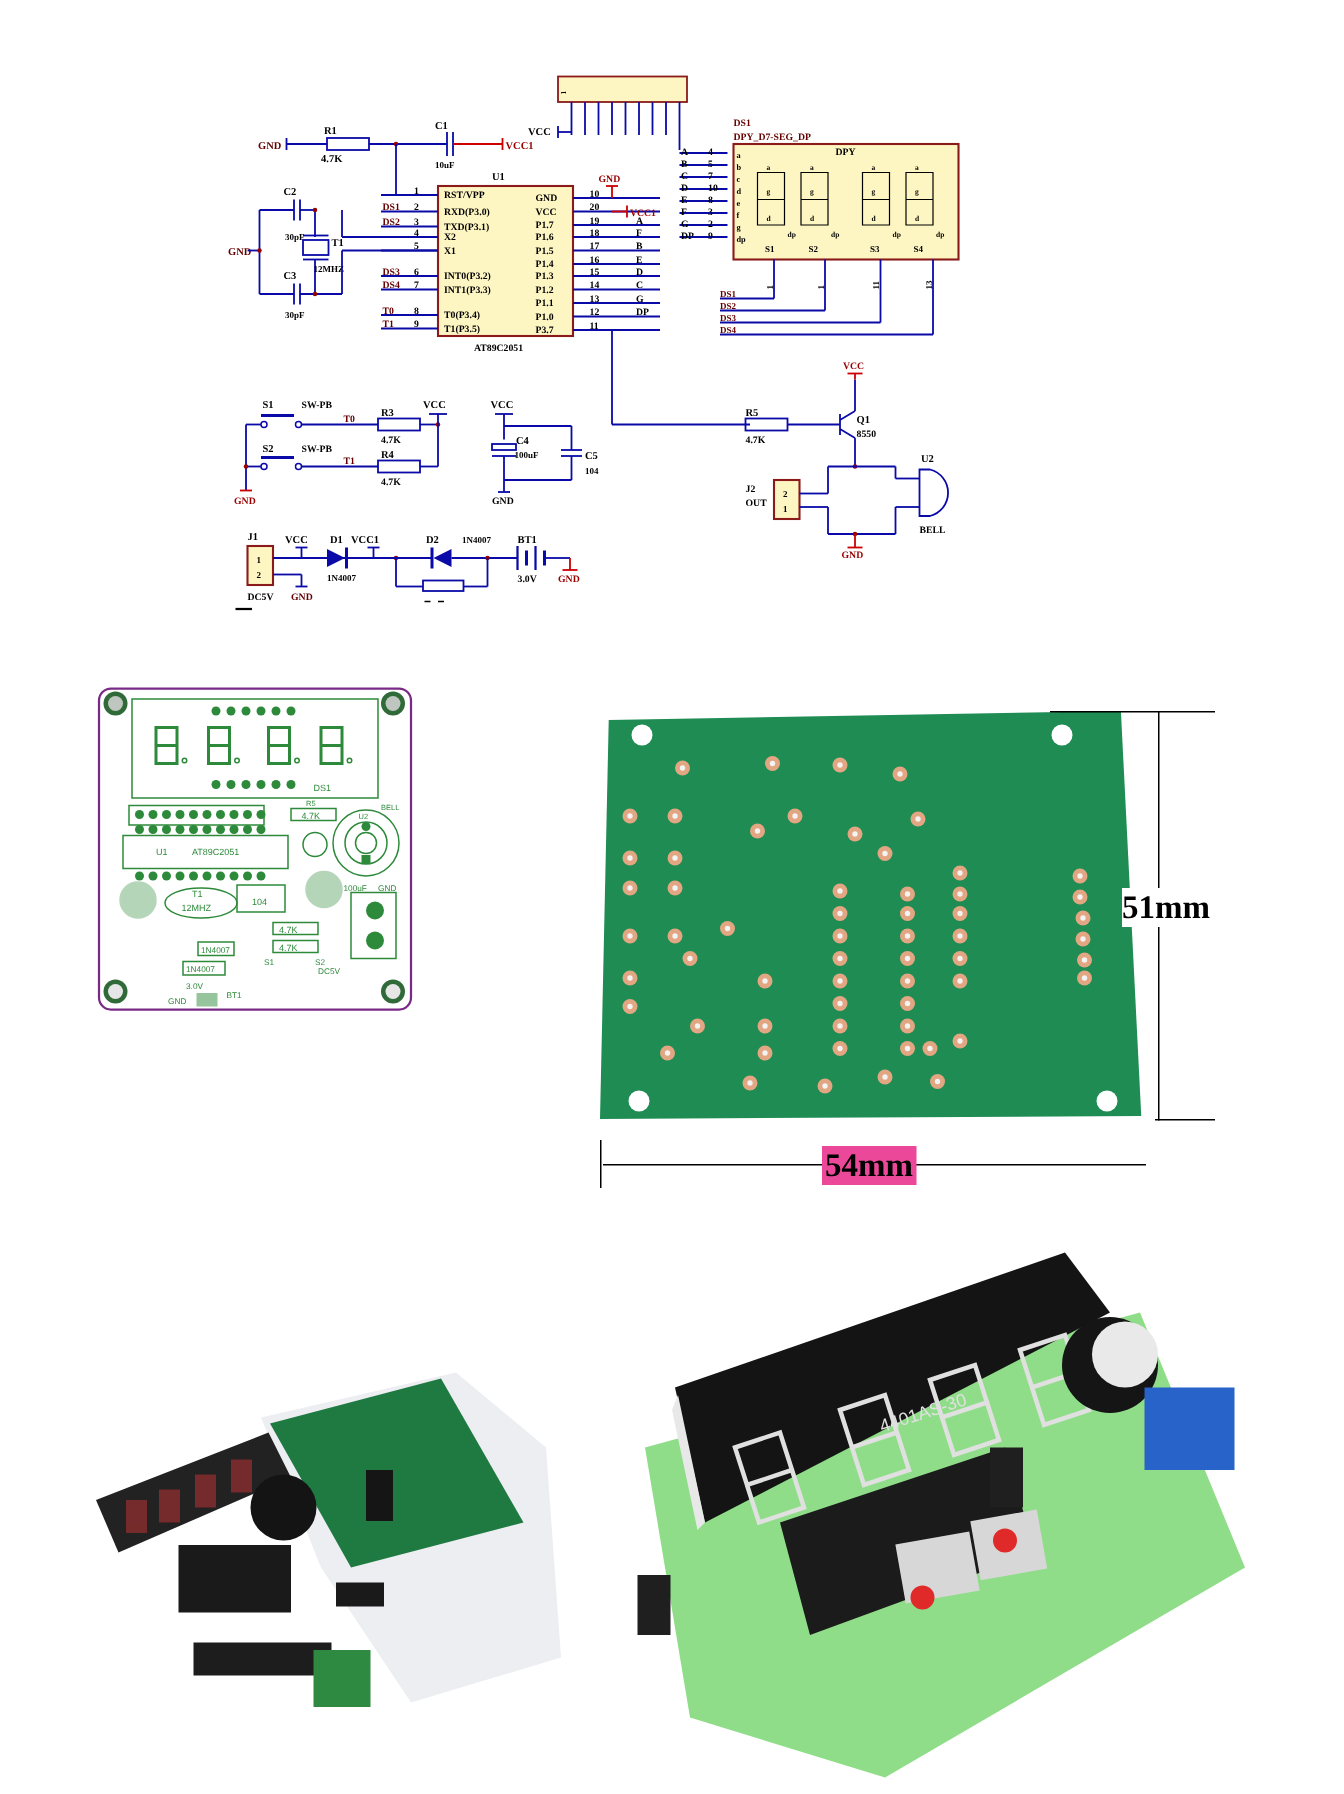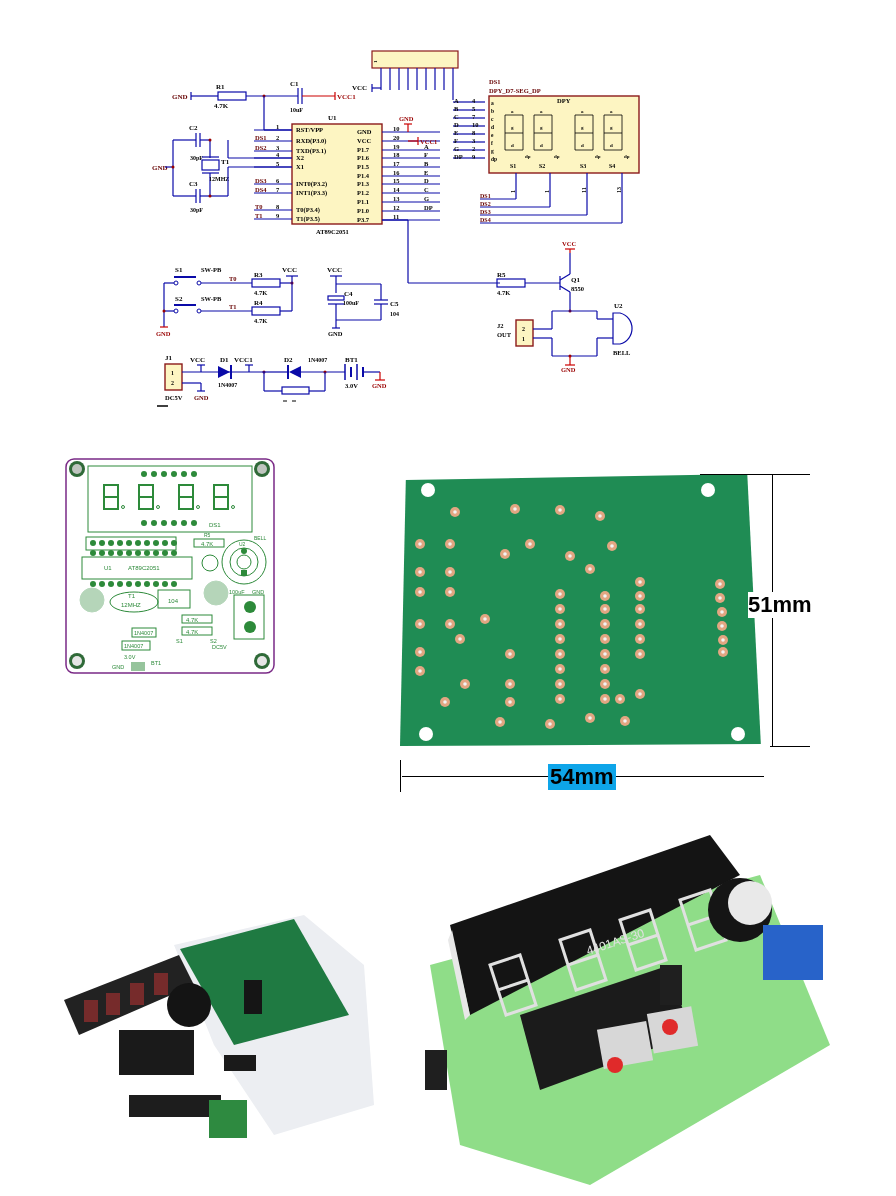--- a/index.html
+++ b/index.html
@@ -5,21 +5,21 @@
   html, body { margin:0; padding:0; background:#ffffff; }
   body { width:896px; height:1196px; position:relative; overflow:hidden; font-family:"DejaVu Serif", serif; }
   .abs { position:absolute; }
   .sch-text { font-family:"Liberation Serif", serif; font-weight:bold; fill:#000; }
   .sch-red { fill:#990000; font-family:"Liberation Serif", serif; font-weight:bold; }
   .sch-darkred { fill:#660000; font-family:"Liberation Serif", serif; font-weight:bold; }
   .sch-blue-line { stroke:#0a0aa8; stroke-width:1.2; fill:none; }
   .sch-red-line { stroke:#cc0000; stroke-width:1.2; fill:none; }
   .sch-box { fill:#fdf5c2; stroke:#8b1a1a; stroke-width:1.4; }
   .pcb-silk-text { font-family:"Liberation Sans", sans-serif; fill:#2d8a3a; }
-  .dim-label { font-family:Liberation Sans, sans-serif; font-weight:bold; font-size:22px; color:#000; }
+  .dim-label { font-family:Liberation Serif, serif; font-weight:bold; font-size:22px; color:#000; }
 </style>
 </head>
 <body>
 
 <svg class="abs" style="left:0;top:0" width="896" height="420" viewBox="0 0 896 420">
 
   <g>
     <text class="sch-darkred" x="172" y="99" font-size="7">GND</text>
     <line class="sch-blue-line" x1="191" y1="92" x2="191" y2="100"></line>
   </g>
@@ -675,21 +675,21 @@
     <circle cx="26" cy="260" r="7" fill="#fff"></circle>
     <circle cx="338" cy="260" r="7" fill="#fff"></circle>
   </svg>
 </div>
 <div class="abs" style="left:772px;top:474px;width:1px;height:273px;background:#000;"></div>
 <div class="abs" style="left:700px;top:474px;width:110px;height:1px;background:#000;"></div>
 <div class="abs" style="left:770px;top:746px;width:40px;height:1px;background:#000;"></div>
 <div class="abs dim-label" style="left:748px;top:592px;background:#fff;">51mm</div>
 <div class="abs" style="left:400px;top:760px;width:1px;height:32px;background:#000;"></div>
 <div class="abs" style="left:402px;top:776px;width:362px;height:1px;background:#000;"></div>
-<div class="abs dim-label" style="left:548px;top:764px;background:#0ea5e9;padding:0 2px;">54mm</div>
+<div class="abs dim-label" style="left:548px;top:764px;background:#ec4899;padding:0 2px;">54mm</div>
 
 <div class="abs" style="left:44px;top:905px;width:362px;height:240px;">
   <svg width="362" height="240" viewBox="0 0 362 240">
     <polygon points="130,40 260,10 320,60 330,200 230,230 170,140" fill="#eceef2"></polygon>
     <polygon points="136,44 250,14 305,110 190,140" fill="#1f7a42"></polygon>
     <polygon points="20,95 135,50 150,80 35,130" fill="#222"></polygon>
     <g fill="#b33" opacity="0.55">
       <rect x="40" y="95" width="14" height="22"></rect>
         <rect x="62" y="88" width="14" height="22"></rect>
         <rect x="86" y="78" width="14" height="22"></rect>

